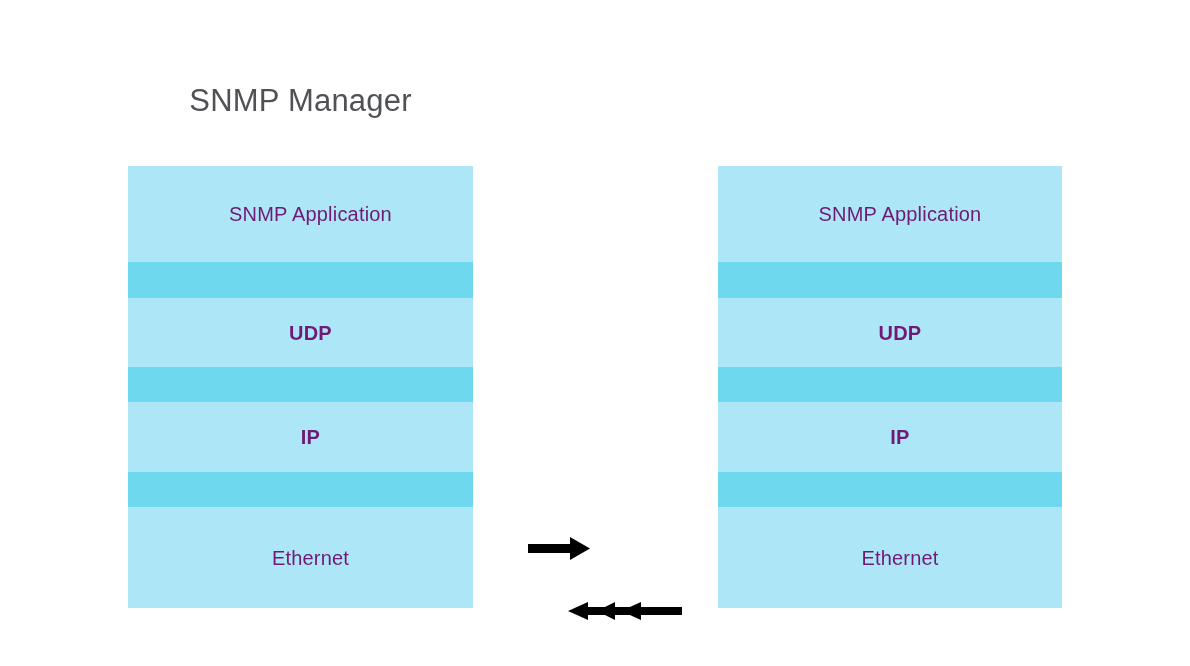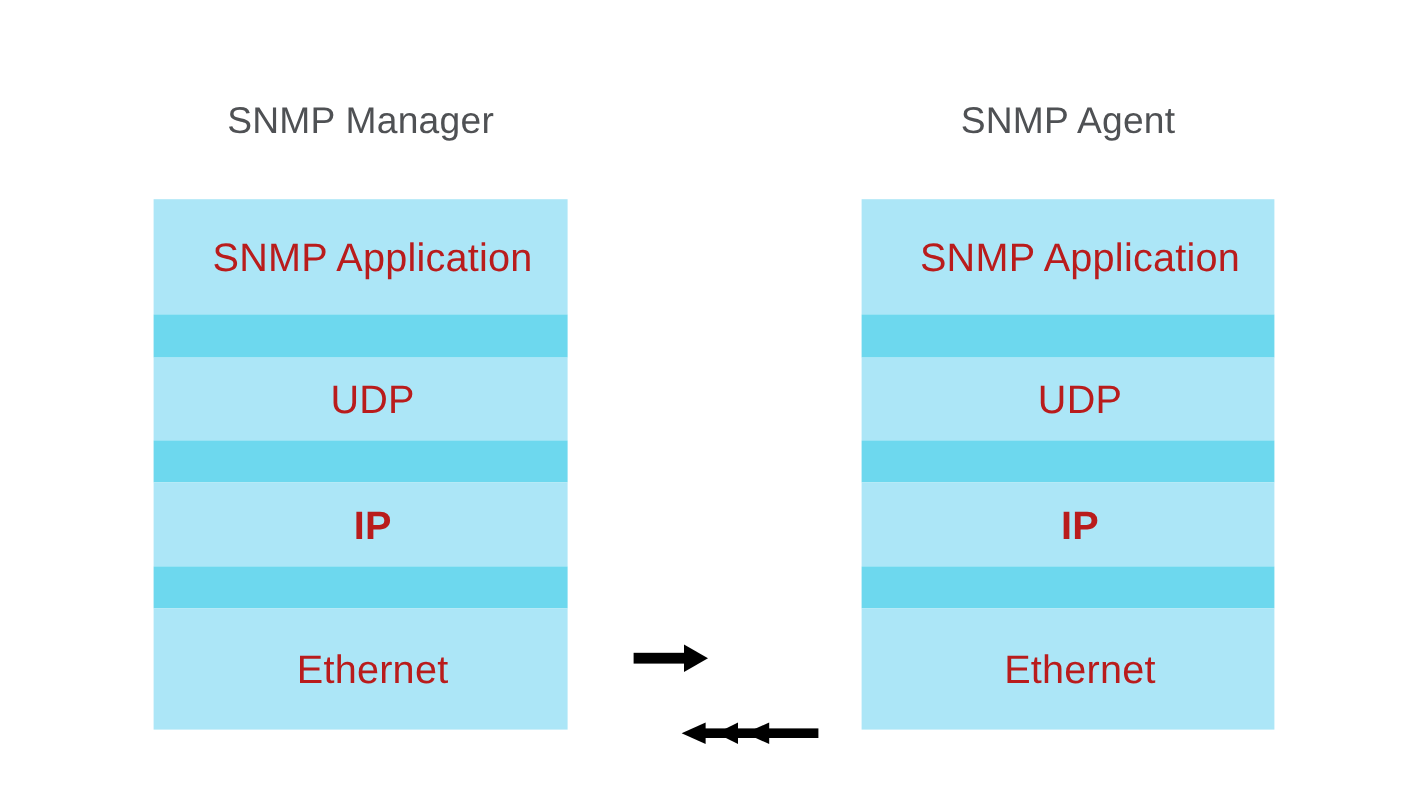--- a/index.html
+++ b/index.html
@@ -61,33 +61,33 @@
   }
   #stack-agent {
     left: 718px;
     width: 344px;
   }
 
   .layer {
     display: flex;
     align-items: center;
     justify-content: center;
-    color: #b91c1c;
-    font-size: 33px;
+    color: #701a75;
+    font-size: 20px;
     font-weight: 400;
     line-height: 1;
     letter-spacing: 0.2px;
     padding-left: 20px;
   }
   .layer.light { background: #ace6f7; }
   .layer.dark  { background: #6dd8ee; }
 
   .layer.h-app      { height: 96px; }
   .layer.h-sep1     { height: 36px; }
-  .layer.h-udp      { height: 69px; }
+  .layer.h-udp      { height: 69px; font-weight: bold; }
   .layer.h-sep2     { height: 35px; }
   .layer.h-ip       { height: 70px; font-weight: bold; }
   .layer.h-sep3     { height: 35px; }
   .layer.h-ethernet { height: 101px; text-align: right; }
 
   
   .arrow-layer {
     position: absolute;
     left: 0; top: 0;
     width: 1190px;
@@ -96,21 +96,20 @@
   }
   .arrow-layer svg { display: block; }
 </style>
 </head>
 <body>
 
 <div class="canvas">
 
   <div class="col-title" id="title-manager">SNMP Manager</div>
 
-  <div class="col-title" id="title-agent">SNMP Agent</div>
 
   <div class="stack" id="stack-manager">
     <div class="layer light h-app">SNMP Application</div>
     <div class="layer dark h-sep1"></div>
     <div class="layer light h-udp">UDP</div>
     <div class="layer dark h-sep2"></div>
     <div class="layer light h-ip">IP</div>
     <div class="layer dark h-sep3"></div>
     <div class="layer light h-ethernet">Ethernet</div>
   </div>

